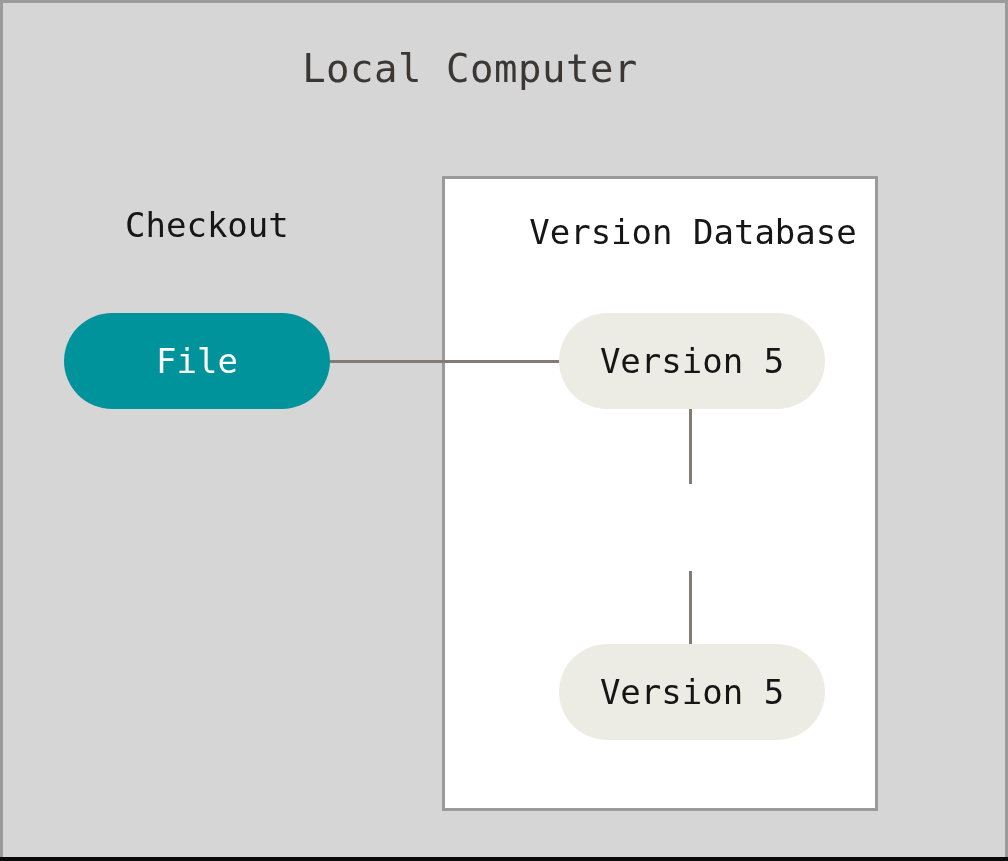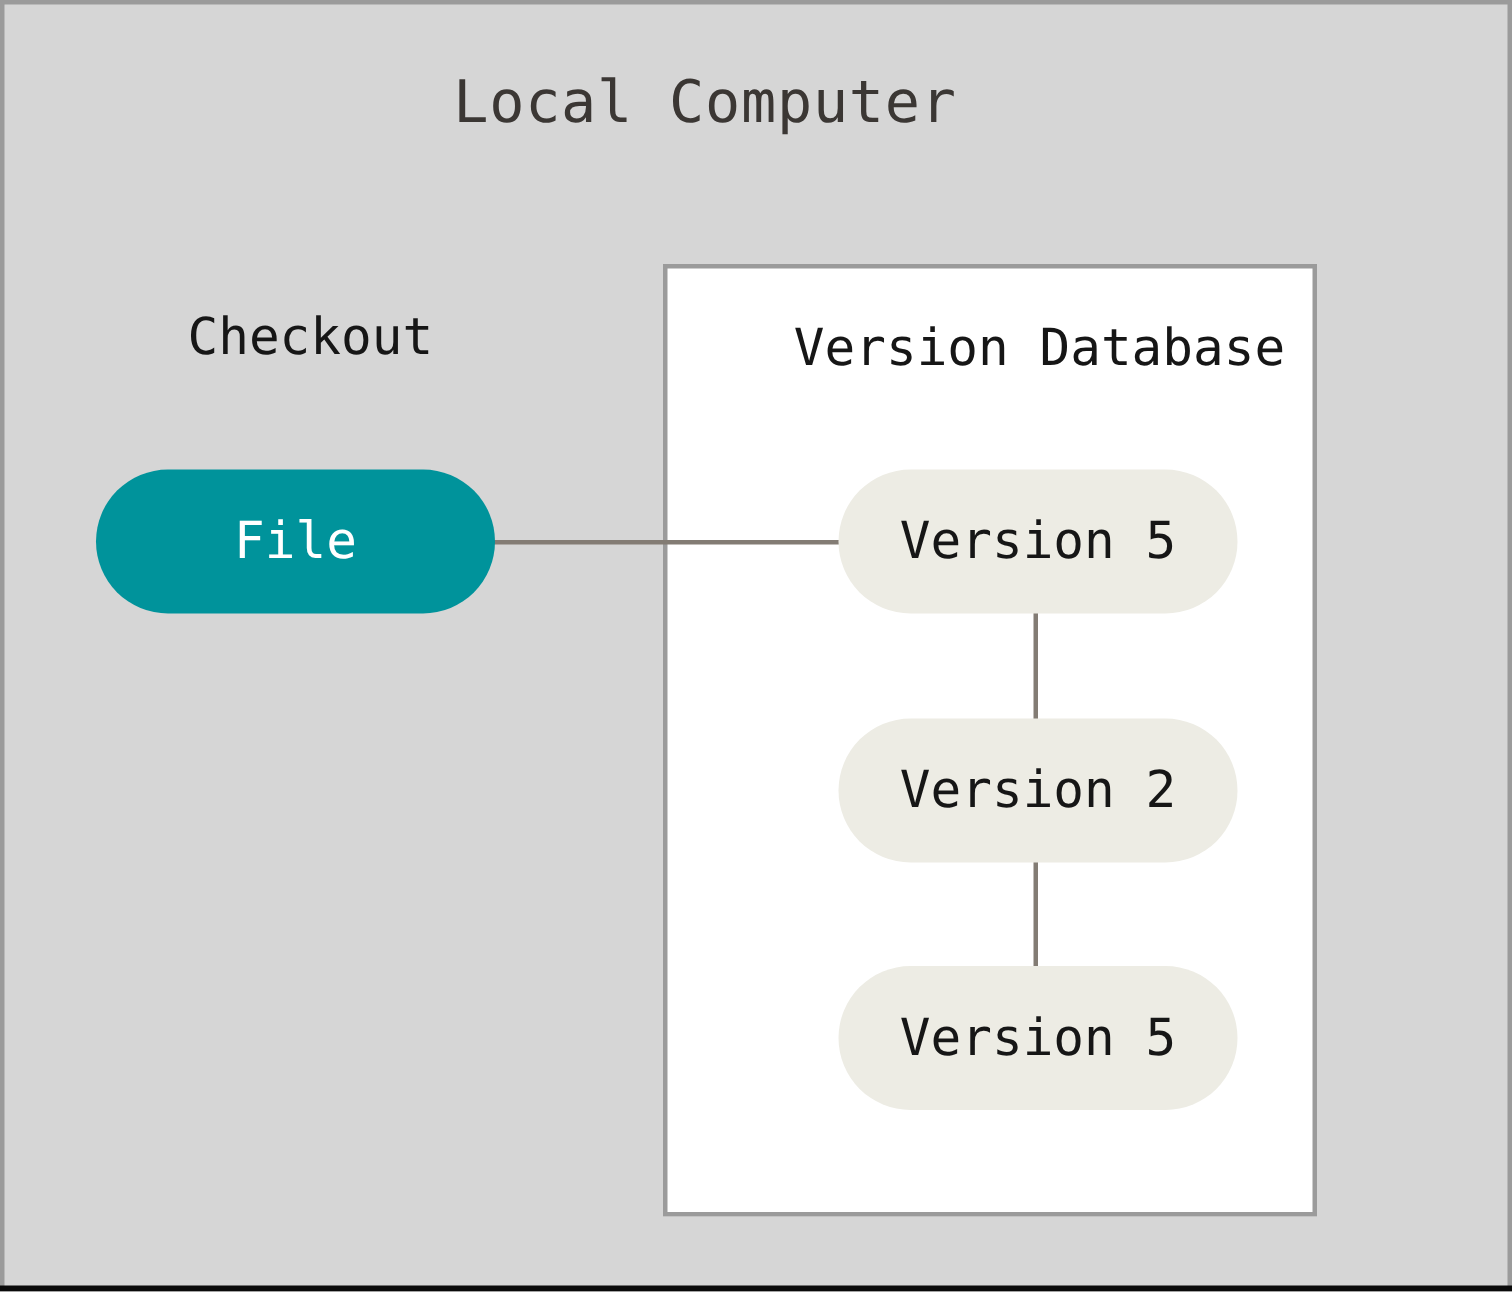--- a/index.html
+++ b/index.html
@@ -151,18 +151,17 @@
   </div>
 
   <div class="connector" id="edge-file-to-v3"></div>
   <div class="connector" id="edge-v3-to-v2"></div>
   <div class="connector" id="edge-v2-to-v1"></div>
 
   <div class="node node-file" id="node-file">File</div>
 
   <div class="node node-version" id="node-version-3">Version 5</div>
 
-  <div class="node node-version" id="node-version-2">Version 2</div>
 
   <div class="node node-version" id="node-version-1">Version 5</div>
 
   <div id="bottom-edge"></div>
 </div>
 
 </body></html>

